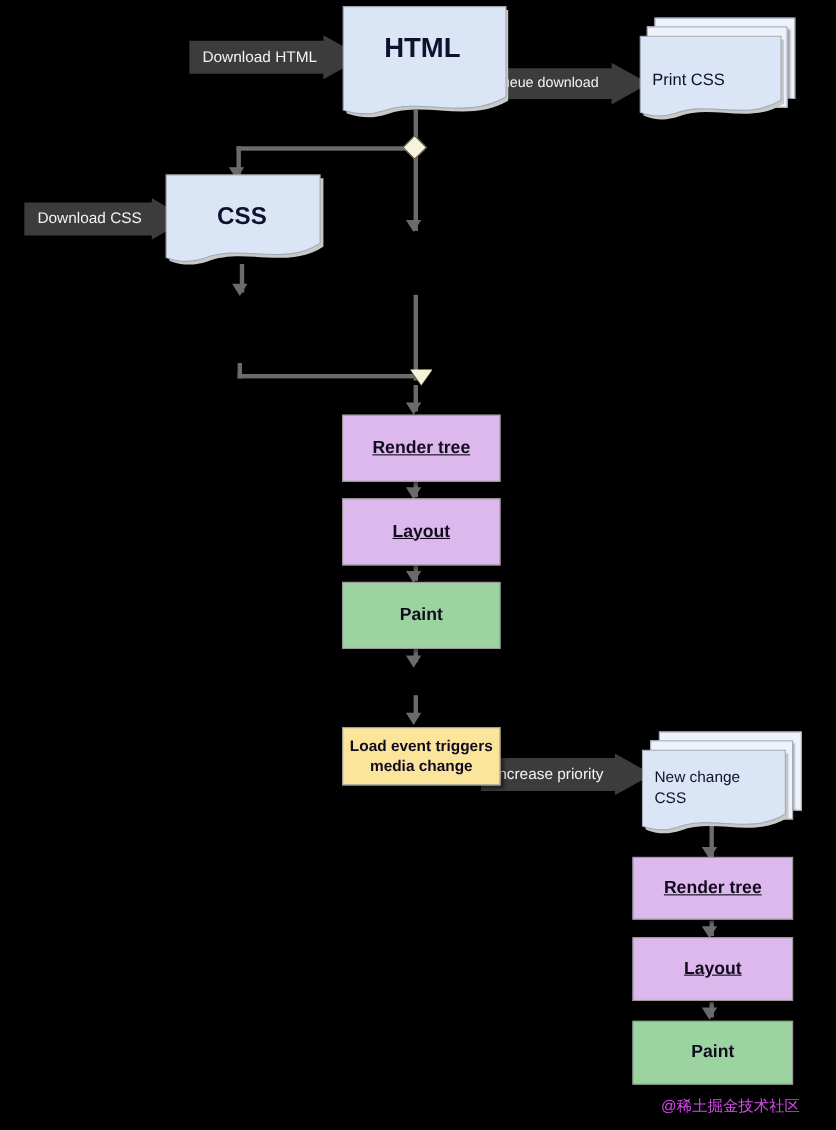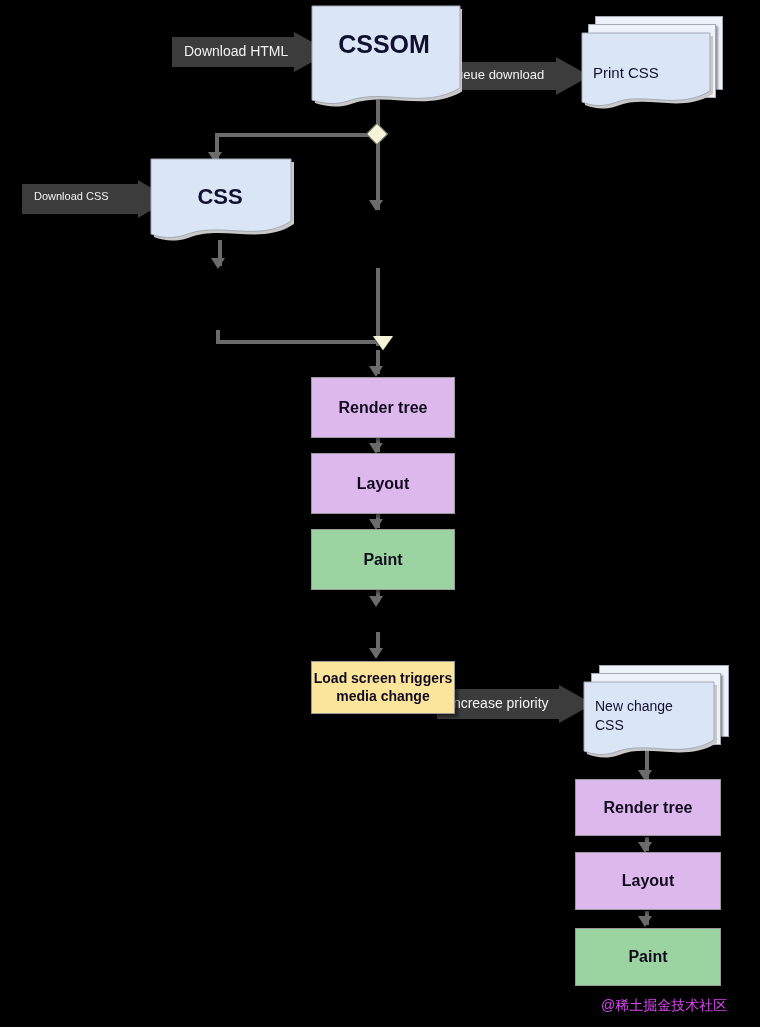--- a/index.html
+++ b/index.html
@@ -4,21 +4,21 @@
 <style>
   html,body{margin:0;padding:0;background:#000;}
   body{width:760px;height:1027px;position:relative;overflow:hidden;
        font-family:"Liberation Sans",sans-serif;}
   #canvas{position:absolute;left:0;top:0;width:672px;height:1027px;}
   .node{position:absolute;box-sizing:border-box;display:flex;
         align-items:center;justify-content:center;text-align:center;
         color:#120b1f;}
   
   .rect{border:1px solid #9a9a9a;box-shadow:3px 3px 3px rgba(0,0,0,.45);}
-  .rect.purple{background:#ddb8ec;}
+  .rect.purple{background:#ddb8ec;text-decoration:underline;}
   .rect.green{background:#9bd4a0;}
   .rect.yellow{background:#fbe59b;}
   .doc-wrap{position:absolute;}
   .stack-l1,.stack-l2{position:absolute;background:#eef3fb;
         border:1px solid #a3a9b5;box-shadow:2px 2px 2px rgba(0,0,0,.4);}
   
   .banner{position:absolute;display:flex;align-items:center;}
   .banner .lbl{position:absolute;color:#f2f2f2;white-space:nowrap;}
   
   .line{position:absolute;background:#6b6b6b;}
@@ -90,39 +90,39 @@
     <svg width="154" height="38" viewBox="0 0 154 38">
       <path d="M0 5 H120 V0 L154 19 L120 38 V33 H0 Z" fill="#3c3c3c"></path>
     </svg>
     <span class="lbl" style="left:10px;top:10px;font-size:13px;">Queue download</span>
   </div>
 
   <div class="banner" style="left:22px;top:180px;">
     <svg width="148" height="38" viewBox="0 0 148 38">
       <path d="M0 4 H116 V0 L148 19 L116 38 V34 H0 Z" fill="#3c3c3c"></path>
     </svg>
-    <span class="lbl" style="left:12px;top:10px;font-size:11px;">Download CSS</span>
+    <span class="lbl" style="left:12px;top:10px;font-size:14px;">Download CSS</span>
   </div>
 
   <div class="banner" style="left:437px;top:685px;">
     <svg width="156" height="38" viewBox="0 0 156 38">
       <path d="M0 4 H122 V0 L156 19 L122 38 V34 H0 Z" fill="#3c3c3c"></path>
     </svg>
     <span class="lbl" style="left:12px;top:10px;font-size:14px;">Increase priority</span>
   </div>
 
   <div class="doc-wrap" style="left:310px;top:4px;width:148px;height:100px;">
     <svg width="152" height="104" viewBox="0 0 152 104">
       <g transform="translate(2,2)">
         <path d="M0 0 H148 V82 C112 104 72 82 36 95 C24 99 12 98 0 94 Z" fill="#c8c8c8" transform="translate(3,3)"></path>
         <path d="M0 0 H148 V82 C112 104 72 82 36 95 C24 99 12 98 0 94 Z" fill="#dae5f5" stroke="#a3a9b5" stroke-width="1"></path>
       </g>
     </svg>
     <span style="position:absolute;left:0;top:26px;width:148px;text-align:center;
-                 font-size:25px;font-weight:bold;color:#101030;">CSSOM</span>
+                 font-size:25px;font-weight:bold;color:#101030;">HTML</span>
   </div>
 
   <div class="doc-wrap" style="left:581px;top:16px;width:140px;height:92px;">
     <div class="stack-l1" style="left:14px;top:0;width:126px;height:72px;"></div>
     <div class="stack-l2" style="left:7px;top:8px;width:126px;height:72px;"></div>
     <svg width="132" height="92" viewBox="0 0 132 92" style="position:absolute;left:0;top:16px;">
       <g transform="translate(1,1)">
         <path d="M0 0 H128 V58 C96 78 62 58 32 70 C20 74 10 73 0 69 Z" fill="#c8c8c8" transform="translate(3,3)"></path>
         <path d="M0 0 H128 V58 C96 78 62 58 32 70 C20 74 10 73 0 69 Z" fill="#dae5f5" stroke="#a3a9b5" stroke-width="1"></path>
       </g>
@@ -153,21 +153,21 @@
     <span>Layout</span>
   </div>
 
   <div class="node rect green" style="left:311px;top:529px;width:144px;height:61px;
        font-size:16px;font-weight:bold;">
     <span>Paint</span>
   </div>
 
   <div class="node rect yellow" style="left:311px;top:661px;width:144px;height:53px;
        font-size:14px;font-weight:bold;line-height:1.25;flex-direction:column;">
-    <span>Load screen triggers</span>
+    <span>Load event triggers</span>
     <span>media change</span>
   </div>
 
   <div class="doc-wrap" style="left:583px;top:665px;width:146px;height:88px;">
     <div class="stack-l1" style="left:16px;top:0;width:128px;height:70px;"></div>
     <div class="stack-l2" style="left:8px;top:8px;width:128px;height:70px;"></div>
     <svg width="134" height="90" viewBox="0 0 134 90" style="position:absolute;left:0;top:16px;">
       <g transform="translate(1,1)">
         <path d="M0 0 H130 V58 C98 78 62 58 32 70 C20 74 10 73 0 69 Z" fill="#c8c8c8" transform="translate(3,3)"></path>
         <path d="M0 0 H130 V58 C98 78 62 58 32 70 C20 74 10 73 0 69 Z" fill="#dae5f5" stroke="#a3a9b5" stroke-width="1"></path>

